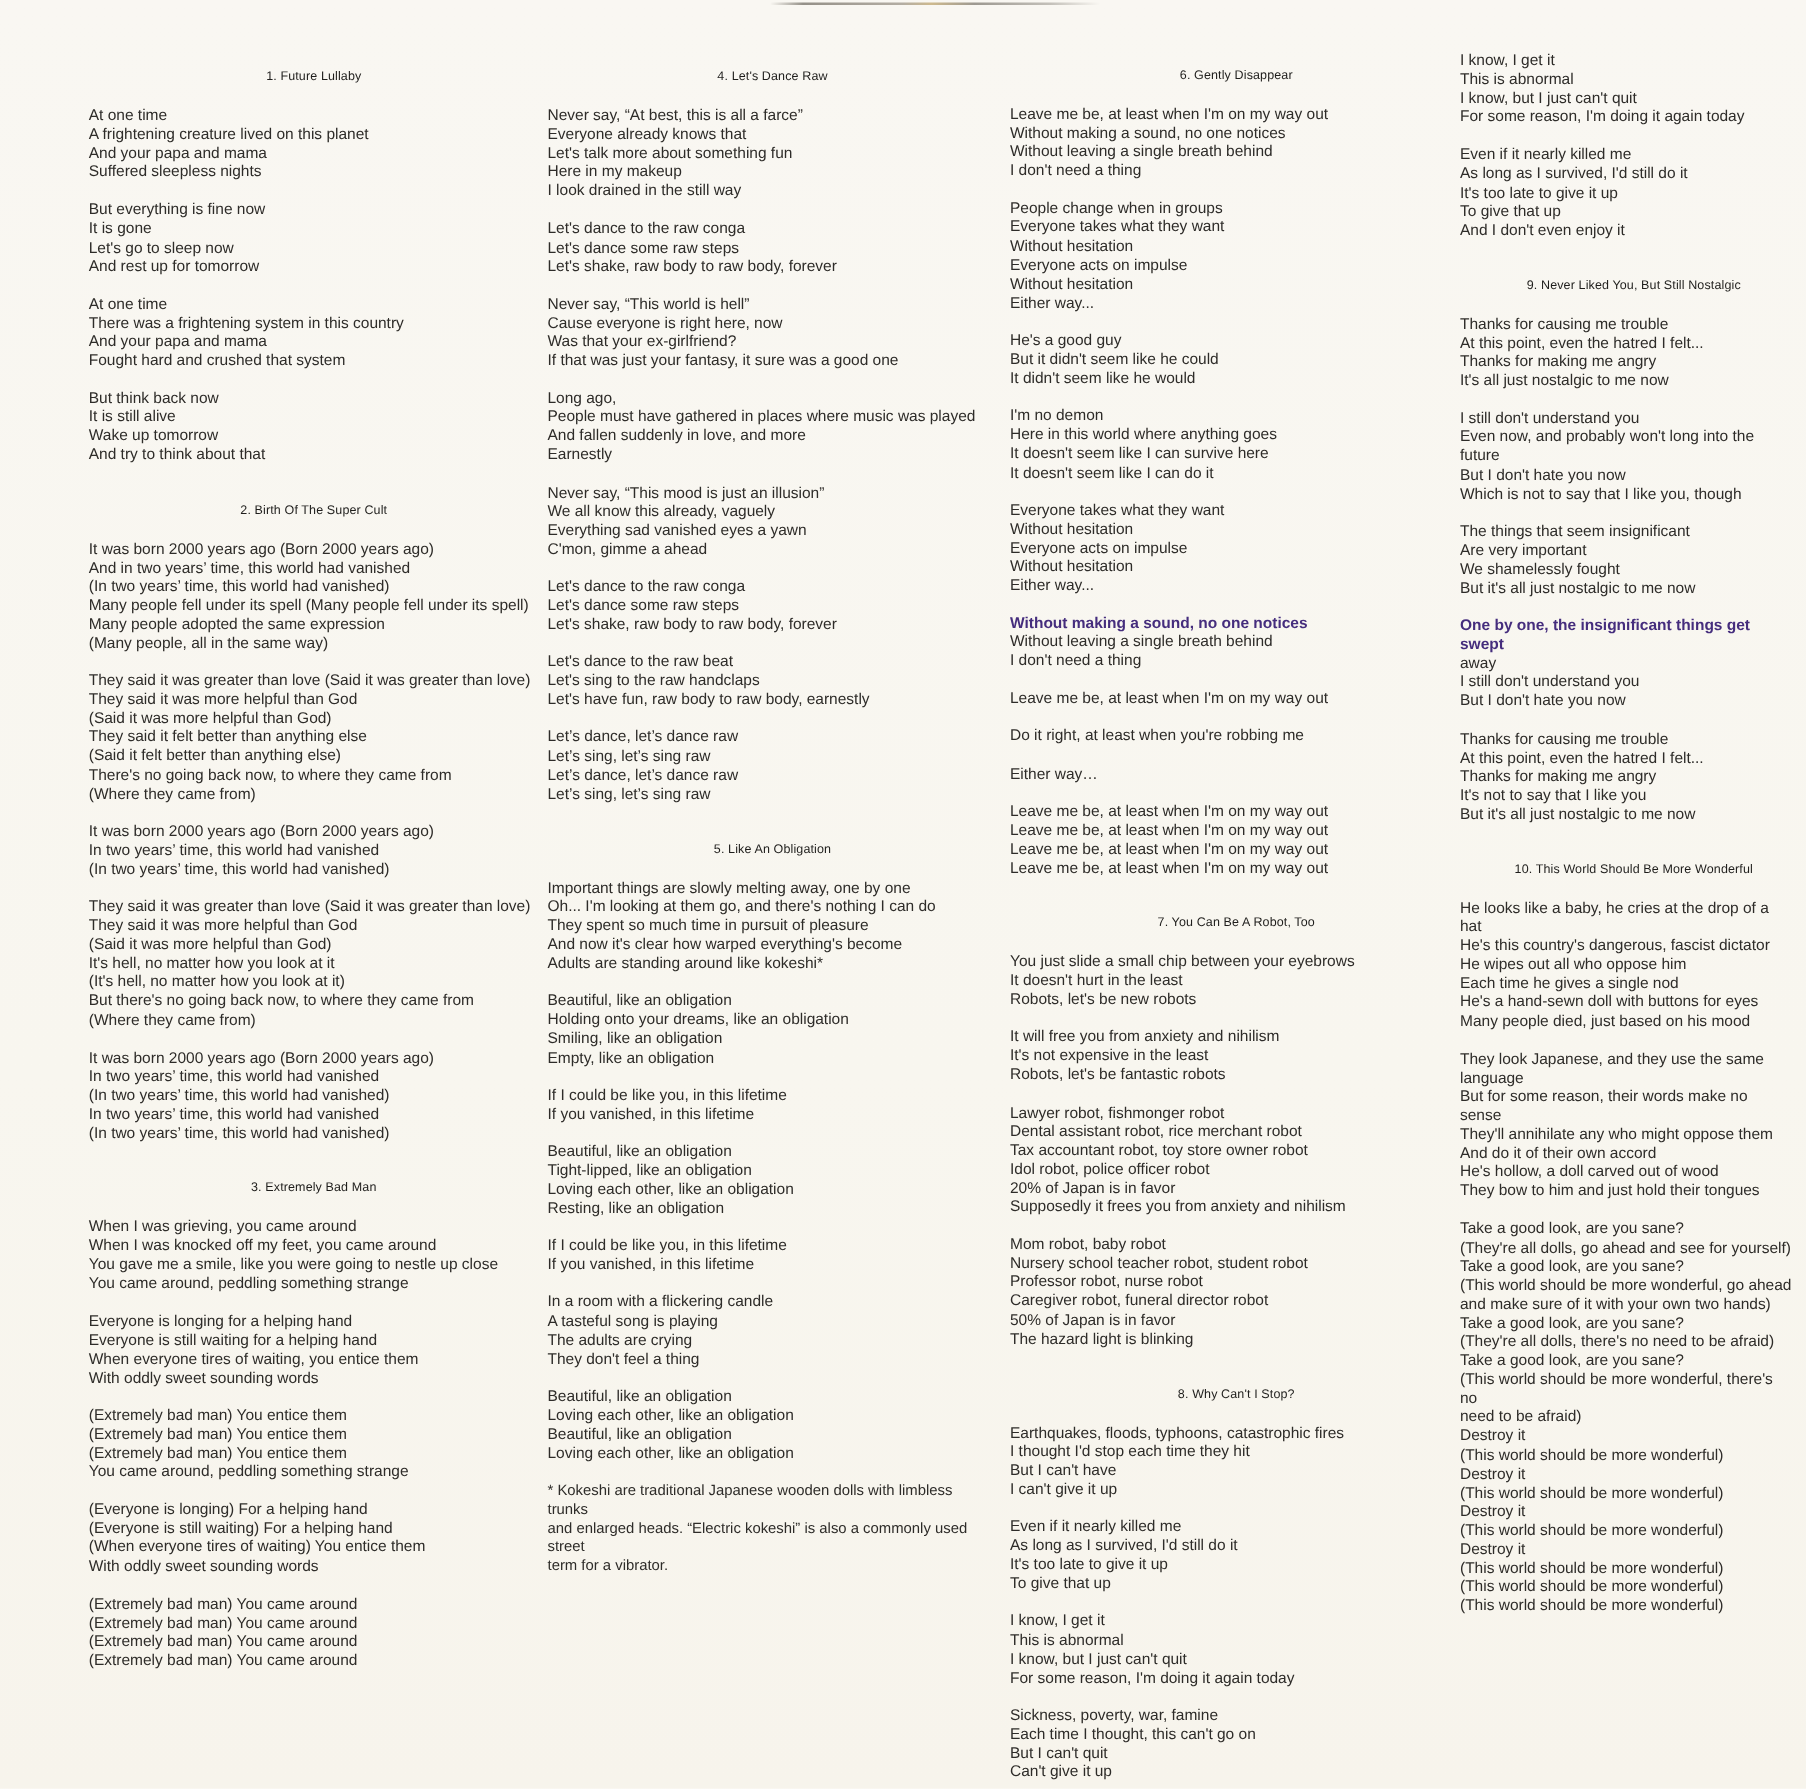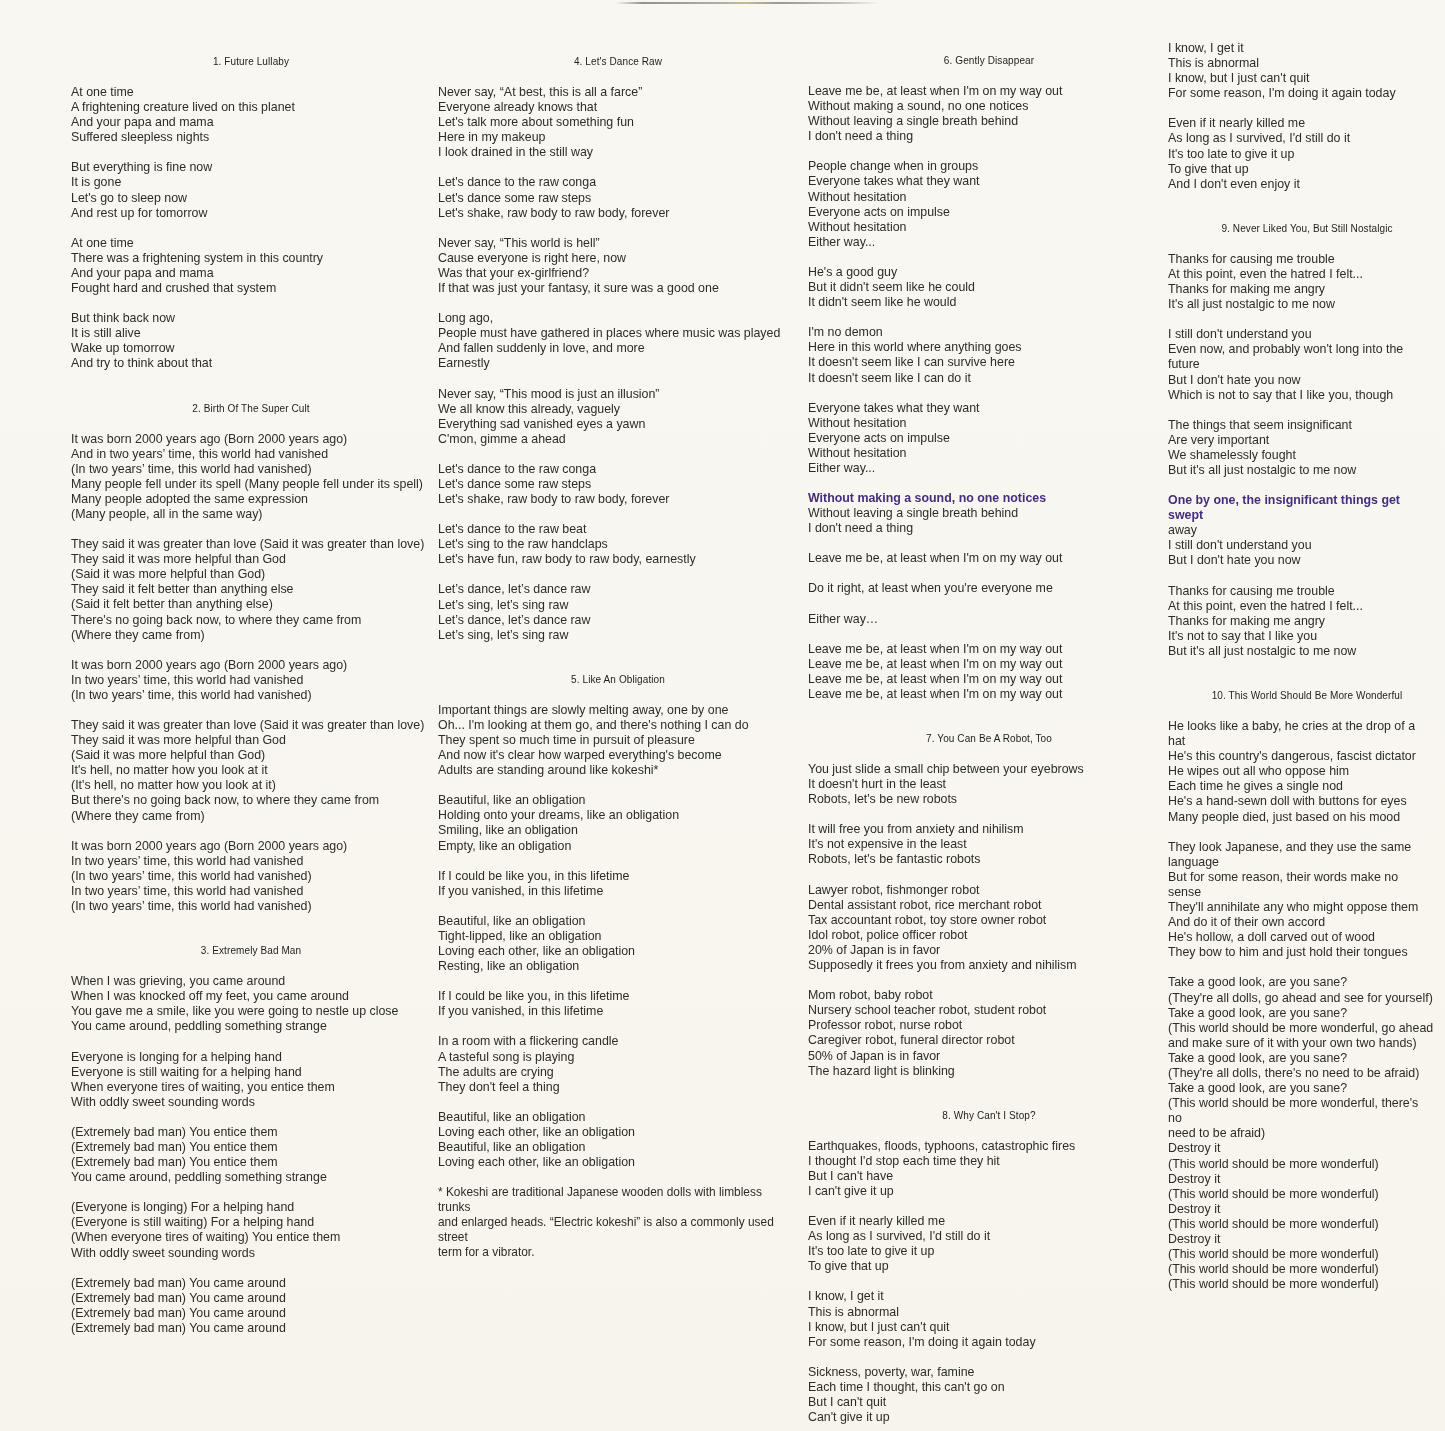--- a/index.html
+++ b/index.html
@@ -266,21 +266,21 @@
       </div>
       <div class="stanza">
         <div class="line accent">Without making a sound, no one notices</div>
         <div class="line">Without leaving a single breath behind</div>
         <div class="line">I don't need a thing</div>
       </div>
       <div class="stanza">
         <div class="line">Leave me be, at least when I'm on my way out</div>
       </div>
       <div class="stanza">
-        <div class="line">Do it right, at least when you're everyone me</div>
+        <div class="line">Do it right, at least when you're robbing me</div>
       </div>
       <div class="stanza">
         <div class="line">Either way…</div>
       </div>
       <div class="stanza">
         <div class="line">Leave me be, at least when I'm on my way out</div>
         <div class="line">Leave me be, at least when I'm on my way out</div>
         <div class="line">Leave me be, at least when I'm on my way out</div>
         <div class="line">Leave me be, at least when I'm on my way out</div>
       </div>

